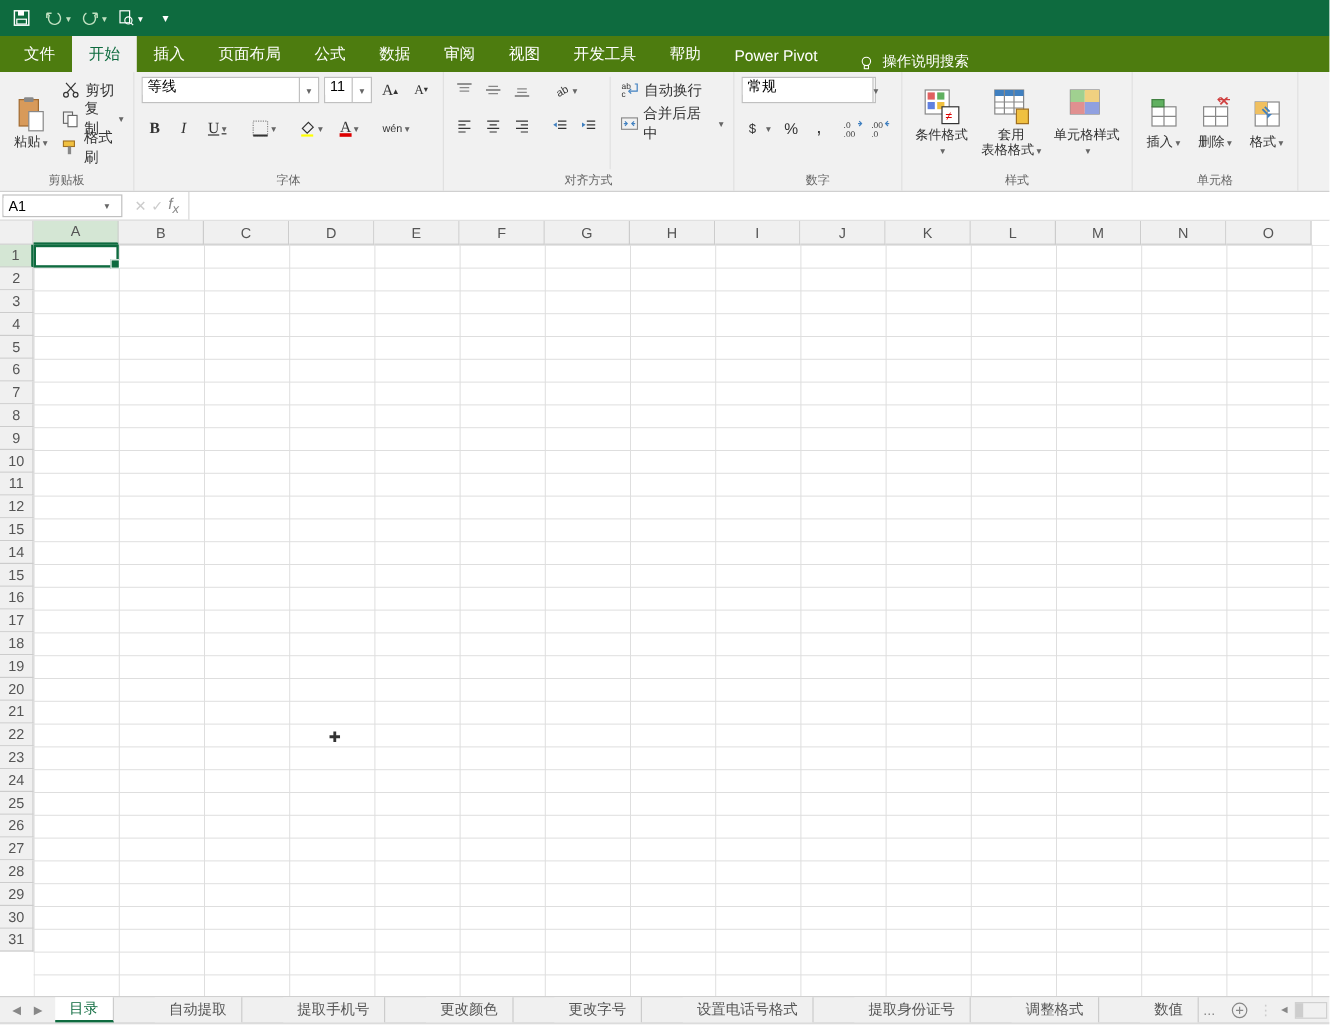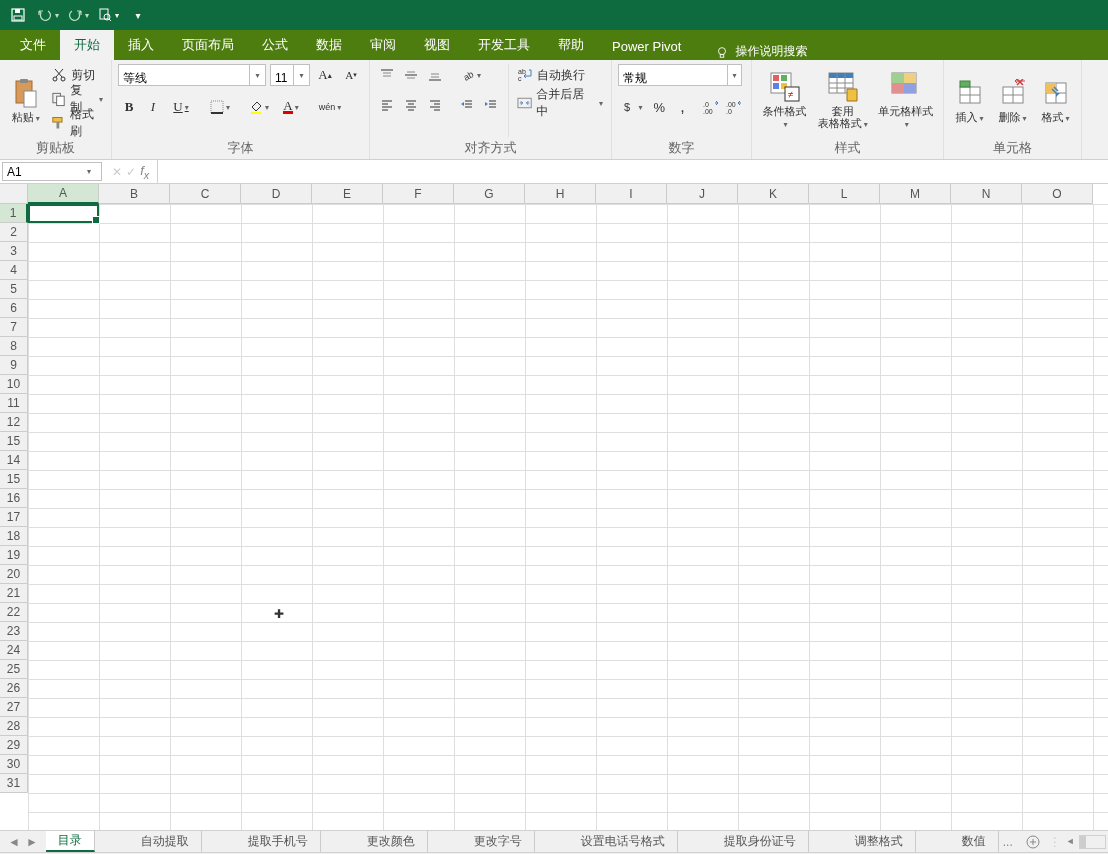--- a/index.html
+++ b/index.html
@@ -16,31 +16,31 @@
     .ribbon-tab { padding: 6px 14px; color: #fff; cursor: pointer; font-size: 13px; }
     .ribbon-tab.active { background: #f1f1f1; color: #0e6b3f; }
     .ribbon-tab.file { color: #fff; }
     .tell-me { display: flex; align-items: center; gap: 6px; margin-left: 20px; color: #fff; }
     .bulb { width: 14px; height: 14px; }
     
     
     .ribbon-body { background: #f1f1f1; height: 100px; display: flex; border-bottom: 1px solid #d0d0d0; }
     .ribbon-group { border-right: 1px solid #e0e0e0; padding: 4px 6px 2px 6px; display: flex; flex-direction: column; position: relative; }
     .group-content { flex: 1; display: flex; gap: 4px; }
-    .group-label { text-align: center; font-size: 13px; color: #666; padding-top: 2px; position: relative; }
+    .group-label { text-align: center; font-size: 10px; color: #666; padding-top: 2px; position: relative; }
     
     .big-btn { width: 42px; display: flex; flex-direction: column; align-items: center; justify-content: center; gap: 2px; cursor: pointer; padding: 2px; }
     .big-btn .icon { width: 32px; height: 32px; display:flex;align-items:center;justify-content:center;}
     .big-btn .lbl { font-size: 11px; text-align: center; line-height: 12px; }
     .small-row { display: flex; align-items: center; gap: 4px; height: 22px; cursor: pointer; padding: 0 2px; font-size: 12px;}
     .col { display: flex; flex-direction: column; gap: 2px; }
     .dd-arrow { font-size: 8px; color: #666; margin-left: 2px;}
     .sep-v { width: 1px; background: #e0e0e0; margin: 0 2px;}
     
-    .combo { display: inline-flex; border: 1px solid #c0c0c0; background: #fff; height: 22px; align-items: flex-end; }
+    .combo { display: inline-flex; border: 1px solid #c0c0c0; background: #fff; height: 22px; align-items: flex-start; }
     .combo-input { border: none; outline: none; padding: 0 4px; font-size: 12px; }
     .combo-btn { width: 16px; text-align: center; border-left: 1px solid #c0c0c0; font-size: 8px; color: #666; cursor:pointer; height:100%; display:flex;align-items:center;justify-content:center;}
     
     .icon-btn { width: 22px; height: 22px; display: inline-flex; align-items: center; justify-content: center; cursor: pointer; font-size: 13px;}
     .icon-btn.with-dd { width: 30px; }
     .bold { font-weight: bold; font-family: "Times New Roman"; }
     .italic { font-style: italic; font-family: "Times New Roman";}
     .underline { text-decoration: underline; font-family: "Times New Roman";}
     
     
@@ -331,21 +331,21 @@
             <span>合并后居中</span>
             <span class="dd-arrow">▾</span>
           </div>
       </div>
     </div>
     <div class="group-label">对齐方式</div>
   </div>
 
   <div class="ribbon-group" style="width:140px;">
     <div class="group-content col">
-      <div class="combo" style="width:124px;">
+      <div class="combo" style="width:112px;">
           <input class="combo-input" style="width: 108px;" readonly="" value="常规">
           <span class="combo-btn">▾</span>
         </div>
       <div style="display:flex;gap:2px;margin-top:8px;">
         <div class="icon-btn with-dd">
             <svg width="14" height="14" viewBox="0 0 14 14">
               <text x="2" y="11" font-size="11" fill="#333">$</text>
             </svg>
             <span class="dd-arrow">▾</span>
           </div>

